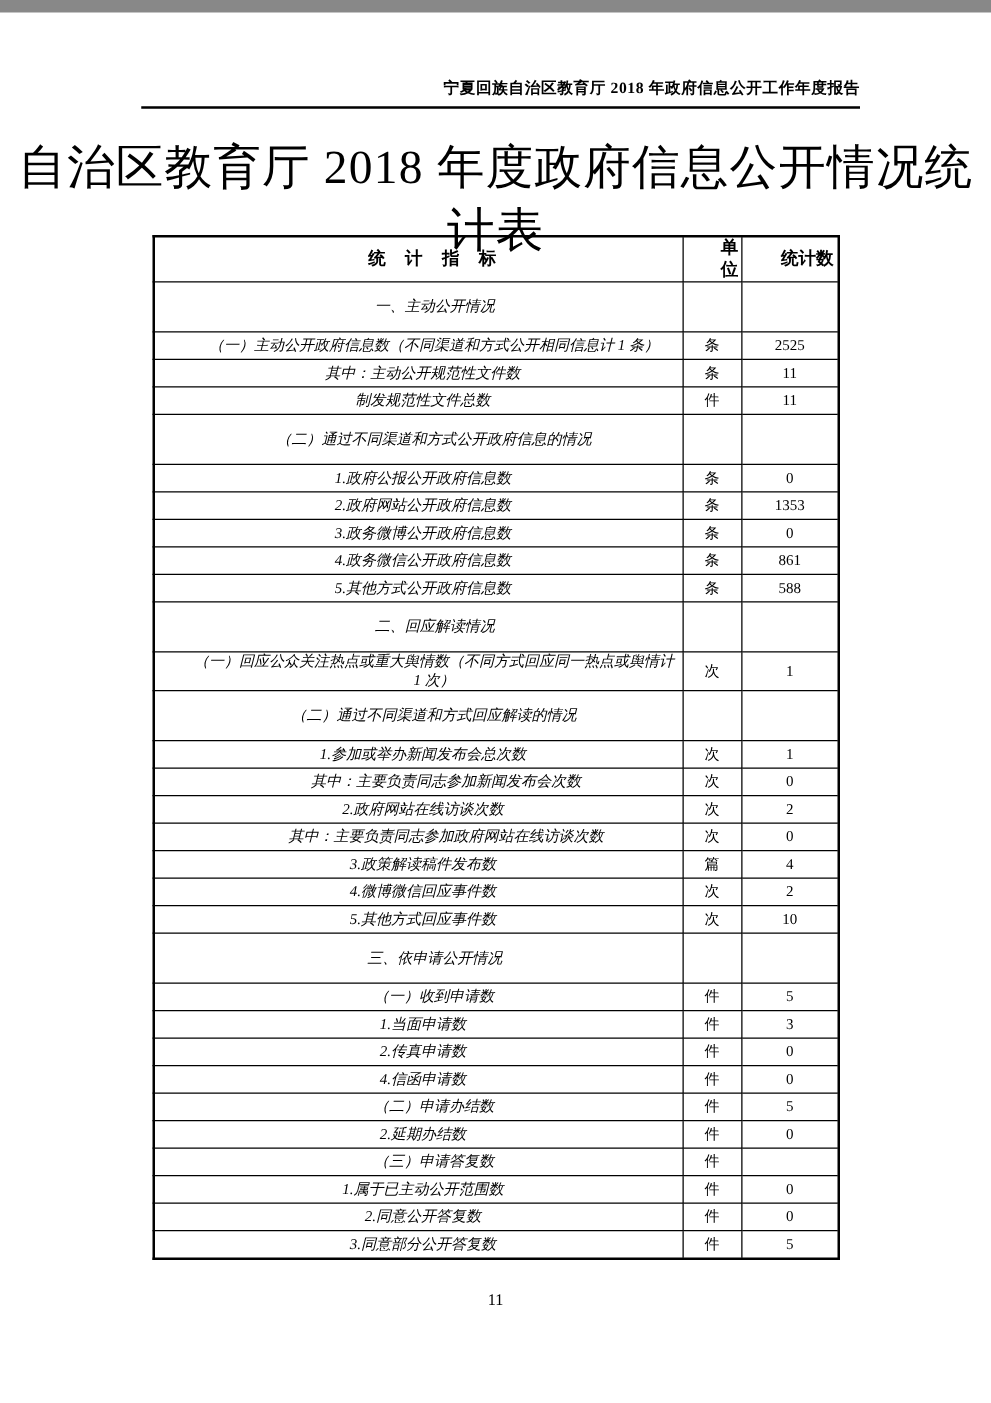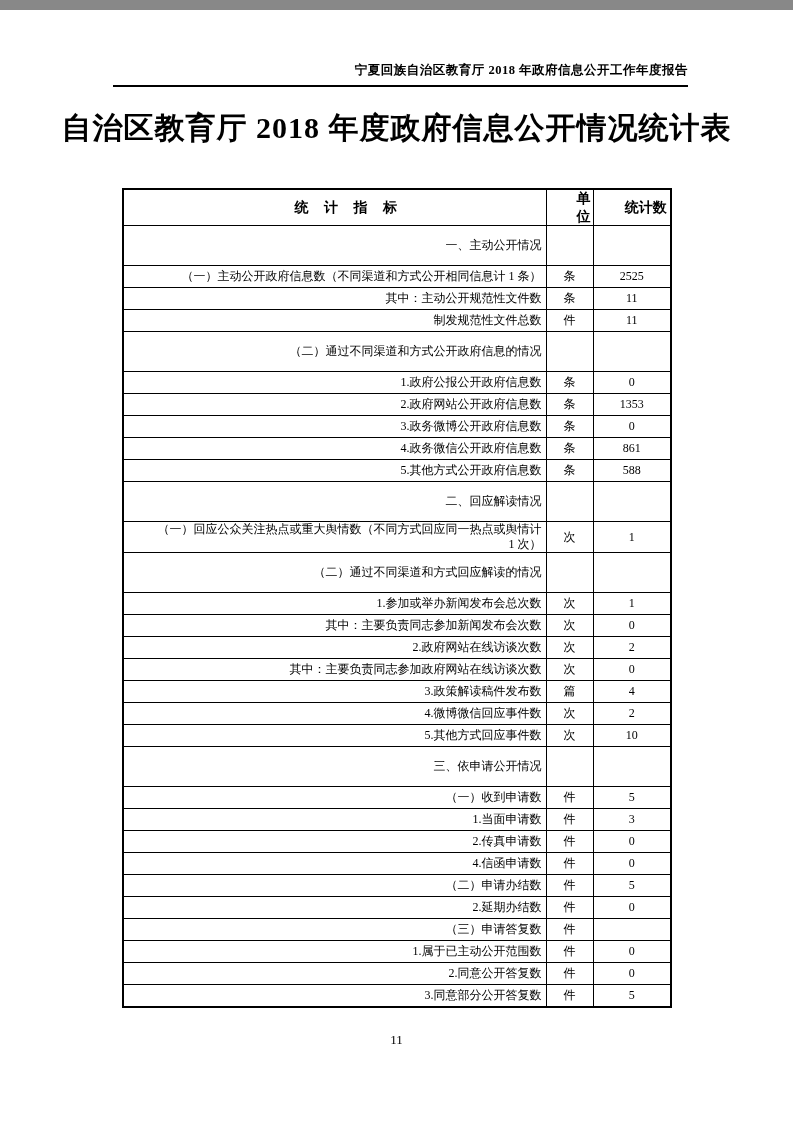--- a/index.html
+++ b/index.html
@@ -25,22 +25,22 @@
     letter-spacing: 0.5px;
     border-bottom: 2px solid #000;
     padding-bottom: 6px;
   }
   .doc-title {
     position: absolute;
     top: 98px;
     left: 0;
     width: 100%;
     text-align: center;
-    font-size: 30px;
-    font-weight: bold;
+    font-size: 38px;
+    font-weight: normal;
     letter-spacing: 1px;
   }
   .stats-table {
     position: absolute;
     top: 178px;
     left: 122px;
     width: 548px;
     border-collapse: collapse;
     border: 2px solid #000;
     table-layout: fixed;
@@ -56,21 +56,21 @@
     font-size: 14px;
     font-weight: bold;
     height: 24px;
     text-align: center;
     padding-left: 28px;
   }
   th.h-indicator { letter-spacing: 6px; }
   col.col-indicator { width: 423px; }
   col.col-unit { width: 47px; }
   col.col-value { width: 78px; }
-  .stats-table td.c-ind { text-align: right; padding-right: 4px; }
+  .stats-table td.c-ind { text-align: center; padding-right: 4px; font-style: italic; }
   .stats-table td.c-unit, .stats-table td.c-val { text-align: center; font-size: 12px; }
   .stats-table tr { height: 22px; }
   .stats-table tr.tall { height: 40px; }
   .stats-table tr.lv-section td.c-ind { padding-left: 30px; }
   .stats-table tr.lv-sub td.c-ind { padding-left: 29px; }
   .stats-table tr.lv-item td.c-ind { padding-left: 11px; }
   .stats-table tr.lv-deep td.c-ind { padding-left: 48px; }
   .page-number {
     position: absolute;
     top: 1022px;

